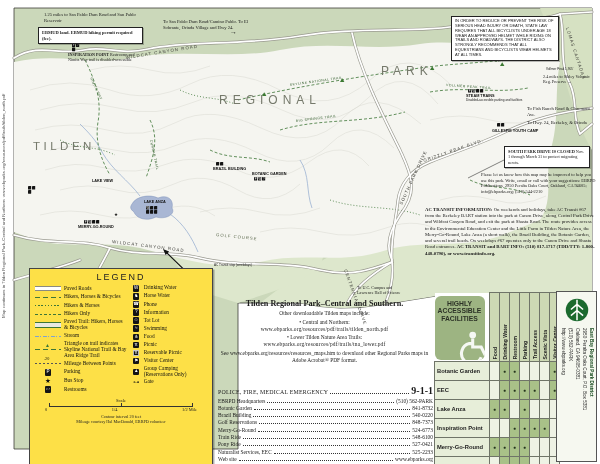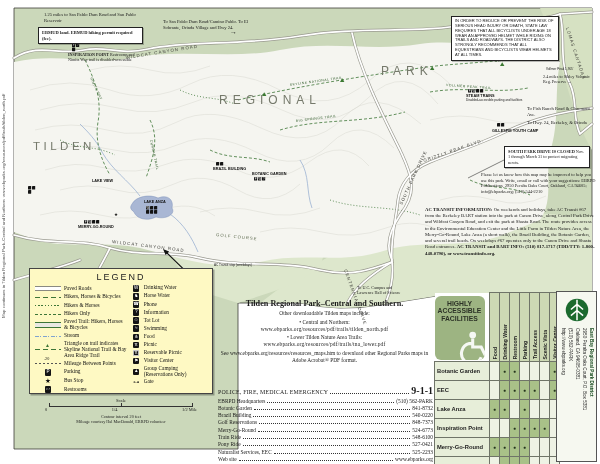--- a/index.html
+++ b/index.html
@@ -21,21 +21,21 @@
   #n-fishranch{left:527px;top:106px;width:66px;font-size:4.6px;}
   #n-fishranch div{margin-bottom:3px;}
   #n-spclosed{left:504px;top:146px;width:78px;font-size:4.3px;}
   #n-improve{left:481px;top:172px;width:115px;font-size:4.4px;}
   #n-actransit{left:425px;top:207px;width:171px;font-size:4.8px;line-height:1.3;}
   #n-uc{left:357px;top:285px;width:50px;font-size:4.2px;}
   #left-caption{position:absolute;left:1px;top:18px;height:300px;font-size:4.4px;color:#555;
       writing-mode:vertical-rl;transform:rotate(180deg);font-family:"Liberation Sans",sans-serif;}
 
   
-  #legend{position:absolute;left:29px;top:268px;width:184px;height:126px;background:#fef9c3;
+  #legend{position:absolute;left:29px;top:268px;width:184px;height:197px;background:#fde047;
           border:1px solid #444;box-shadow:1.5px 1.5px 0 rgba(0,0,0,.3);padding:3px 5px 2px 5px;box-sizing:border-box;}
   #legend h3{margin:0 0 3px 0;text-align:center;font-family:"Liberation Sans",sans-serif;
              font-size:9px;letter-spacing:2px;font-weight:normal;color:#222;}
   .leg-cols{display:flex;gap:4px;}
   .leg-col{list-style:none;margin:0;padding:0;}
   .leg-col.left{width:96px;}
   .leg-col.right{width:78px;}
   .leg-col li{display:flex;align-items:center;gap:3px;margin-bottom:1.6px;}
   .leg-col .lbl{font-size:5.3px;line-height:1.1;color:#111;flex:1;}
   .sym{width:26px;flex:0 0 26px;display:flex;align-items:center;justify-content:center;position:relative;height:7px;}

